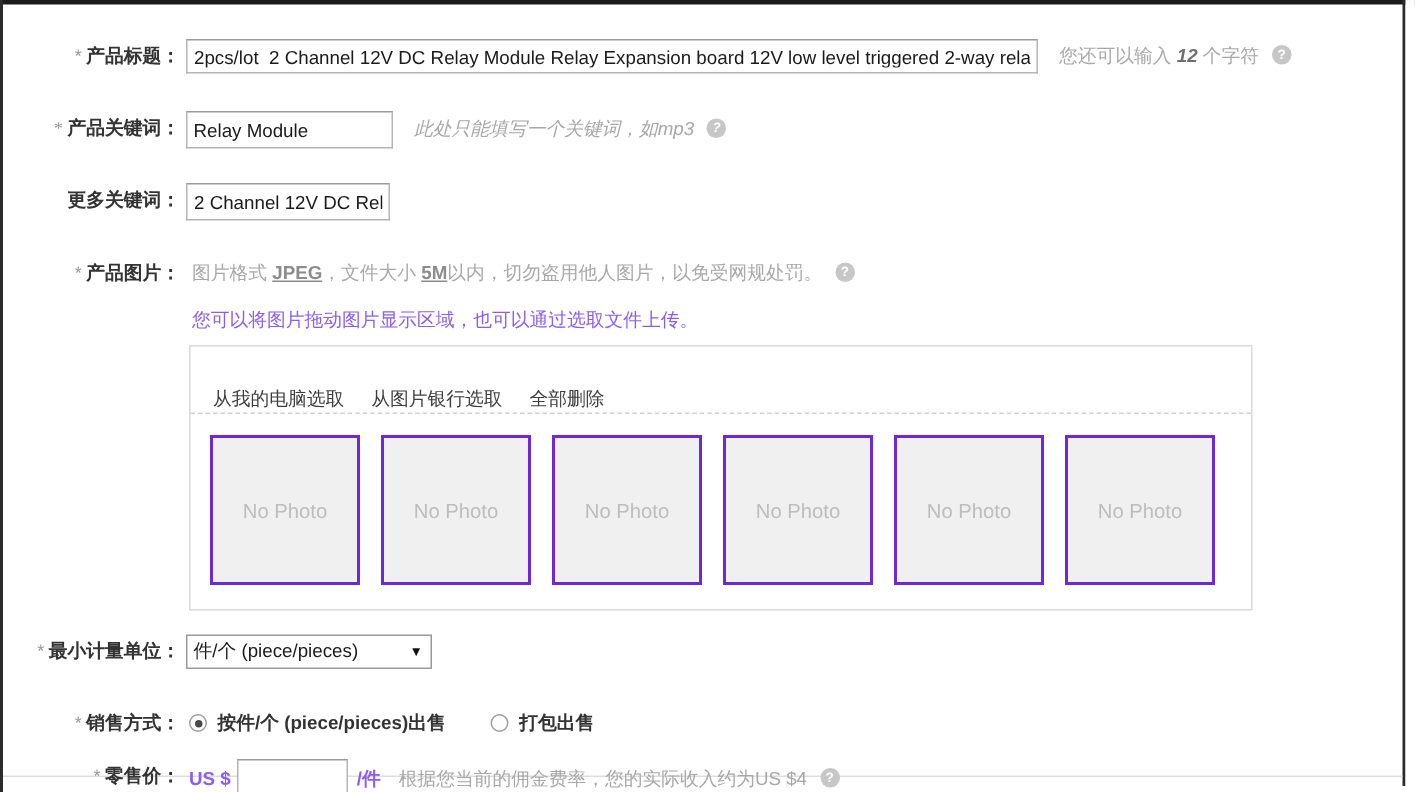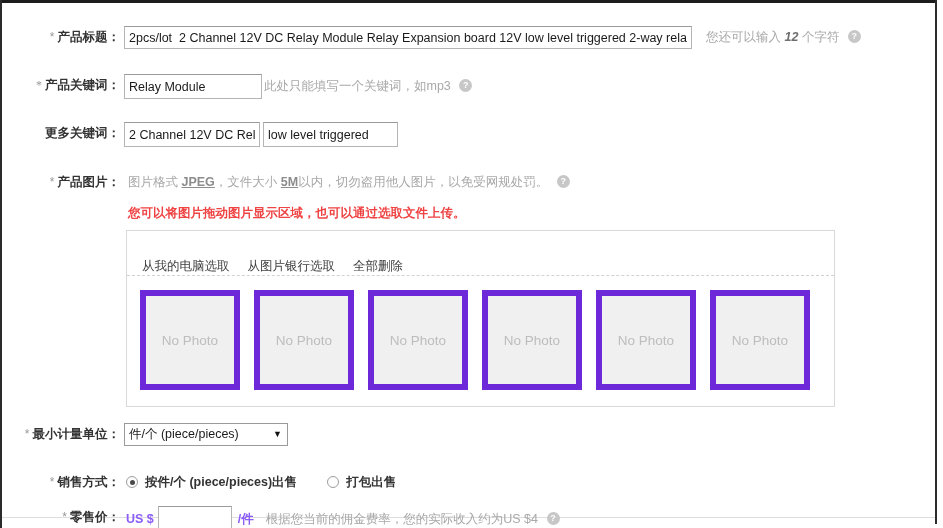--- a/index.html
+++ b/index.html
@@ -128,22 +128,22 @@
     line-height: 13px;
     text-align: center;
     vertical-align: middle;
     margin-left: 5px;
     position: relative;
     top: -1px;
     cursor: pointer;
   }
 
   .subtext {
-    color: #ef4444;
-    font-weight: bold;
+    color: #8b5cf6;
+    font-weight: normal;
     font-size: 12.5px;
     line-height: 18px;
   }
 
   
   .photo-panel {
     position: absolute;
     left: 124px;
     top: 212px;
     width: 709px;
@@ -169,21 +169,21 @@
     white-space: nowrap;
   }
   .photo-strip {
     display: flex;
     gap: 14px;
     padding: 14px 0 0 13px;
   }
   .photo-box {
     width: 100px;
     height: 100px;
-    border: 6px solid #6d28d9;
+    border: 2px solid #6d28d9;
     background: #f0f0f0;
     box-sizing: border-box;
     display: flex;
     align-items: center;
     justify-content: center;
     color: #bdbdbd;
     font-size: 13.5px;
     cursor: pointer;
   }
 
@@ -280,32 +280,31 @@
         <span>个字符</span>
         <span class="help-icon">?</span>
       </div>
     </div>
 
     <div class="row" style="left:0px; top:56px; width:931px;">
       <div class="label" style="width:118px;font-family:Liberation Serif, serif;">
         <span class="star">*</span><span>产品关键词：</span>
       </div>
       <input class="text-input" type="text" style="width: 138px; margin-left: 4px; height: 25px; line-height: 23px;" value="Relay Module">
-      <div class="hint" style="margin-left:2px; line-height:25px;">
+      <div class="hint" style="margin-left:14px; line-height:25px;font-style:italic;">
         <span>此处只能填写一个关键词，如mp3</span>
         <span class="help-icon">?</span>
       </div>
     </div>
 
     <div class="row" style="left:0px; top:104px; width:931px;">
       <div class="label label-normal" style="width:118px;">
         <span>更多关键词：</span>
       </div>
       <input class="text-input" type="text" style="width: 136px; margin-left: 4px; height: 25px; line-height: 23px;" value="2 Channel 12V DC Relay Module">
-      <input class="text-input" type="text" style="width: 135px; margin-left: 3px; height: 25px; line-height: 23px;" value="low level triggered">
     </div>
 
     <div class="row" style="left:0px; top:153px; width:931px;">
       <div class="label" style="width:118px;">
         <span class="star">*</span><span>产品图片：</span>
       </div>
       <div style="margin-left:8px;">
         <div class="hint">
           <span>图片格式</span>
           <span class="strongblack">JPEG</span><span>，文件大小</span>

